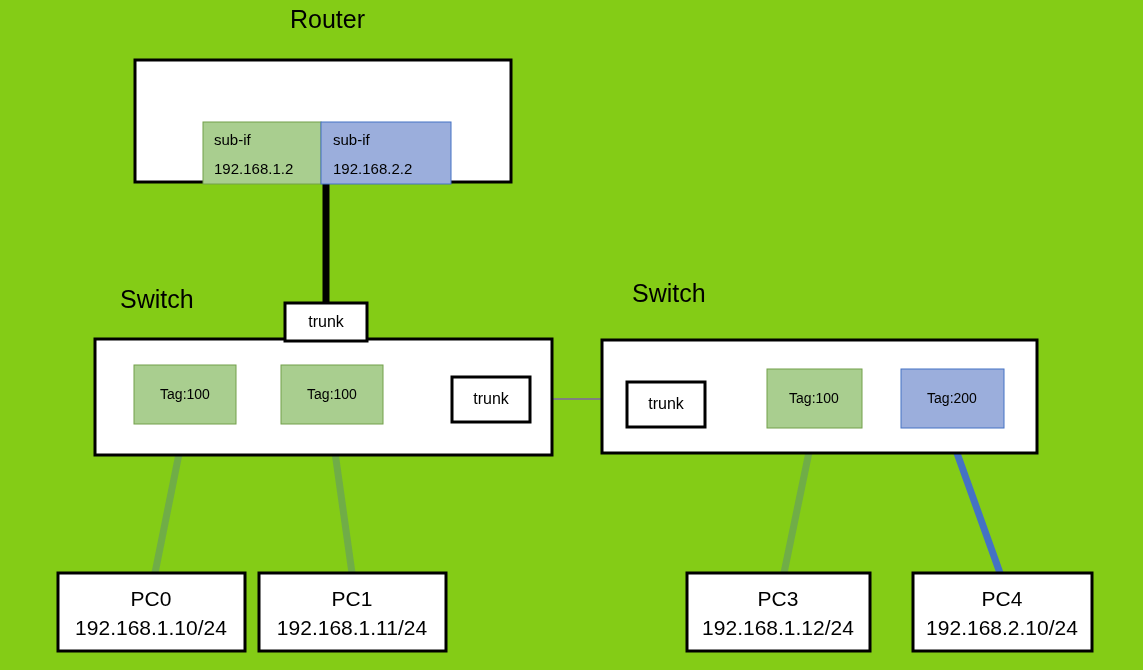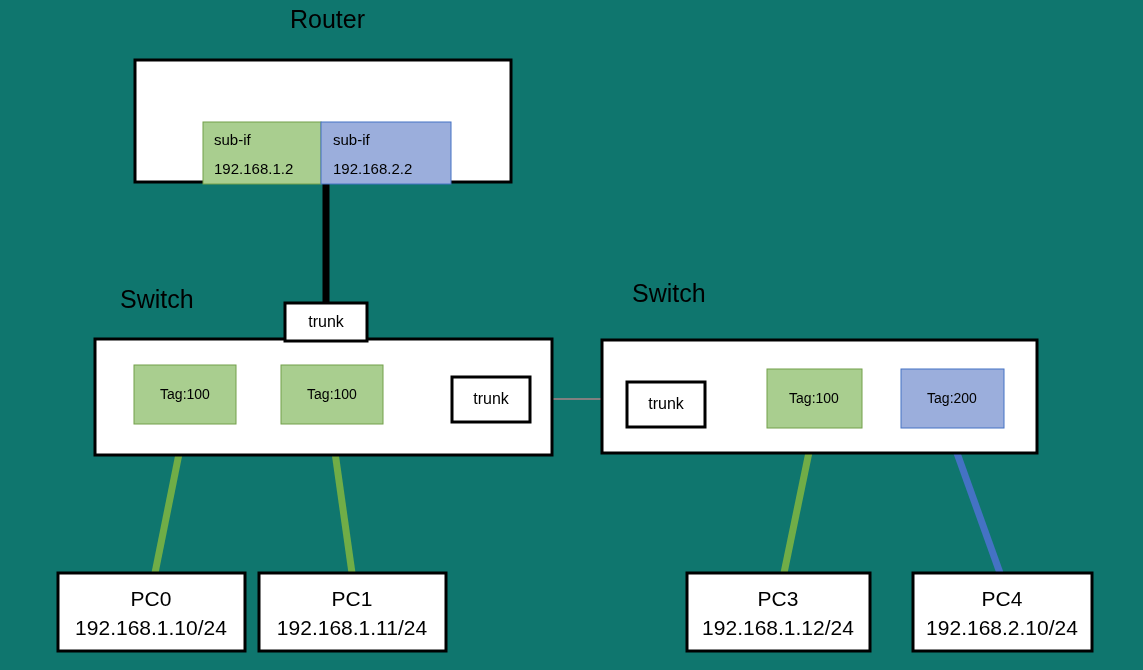--- a/index.html
+++ b/index.html
@@ -11,21 +11,21 @@
   body {
     font-family: "Liberation Sans", sans-serif;
     width: 1143px;
     height: 670px;
     overflow: hidden;
   }
   #diagram-root {
     position: relative;
     width: 1143px;
     height: 670px;
-    background: #0f766e;
+    background: #84cc16;
   }
   svg.canvas {
     position: absolute;
     top: 0;
     left: 0;
     width: 1143px;
     height: 670px;
   }
   .device-box {
     fill: #ffffff;

